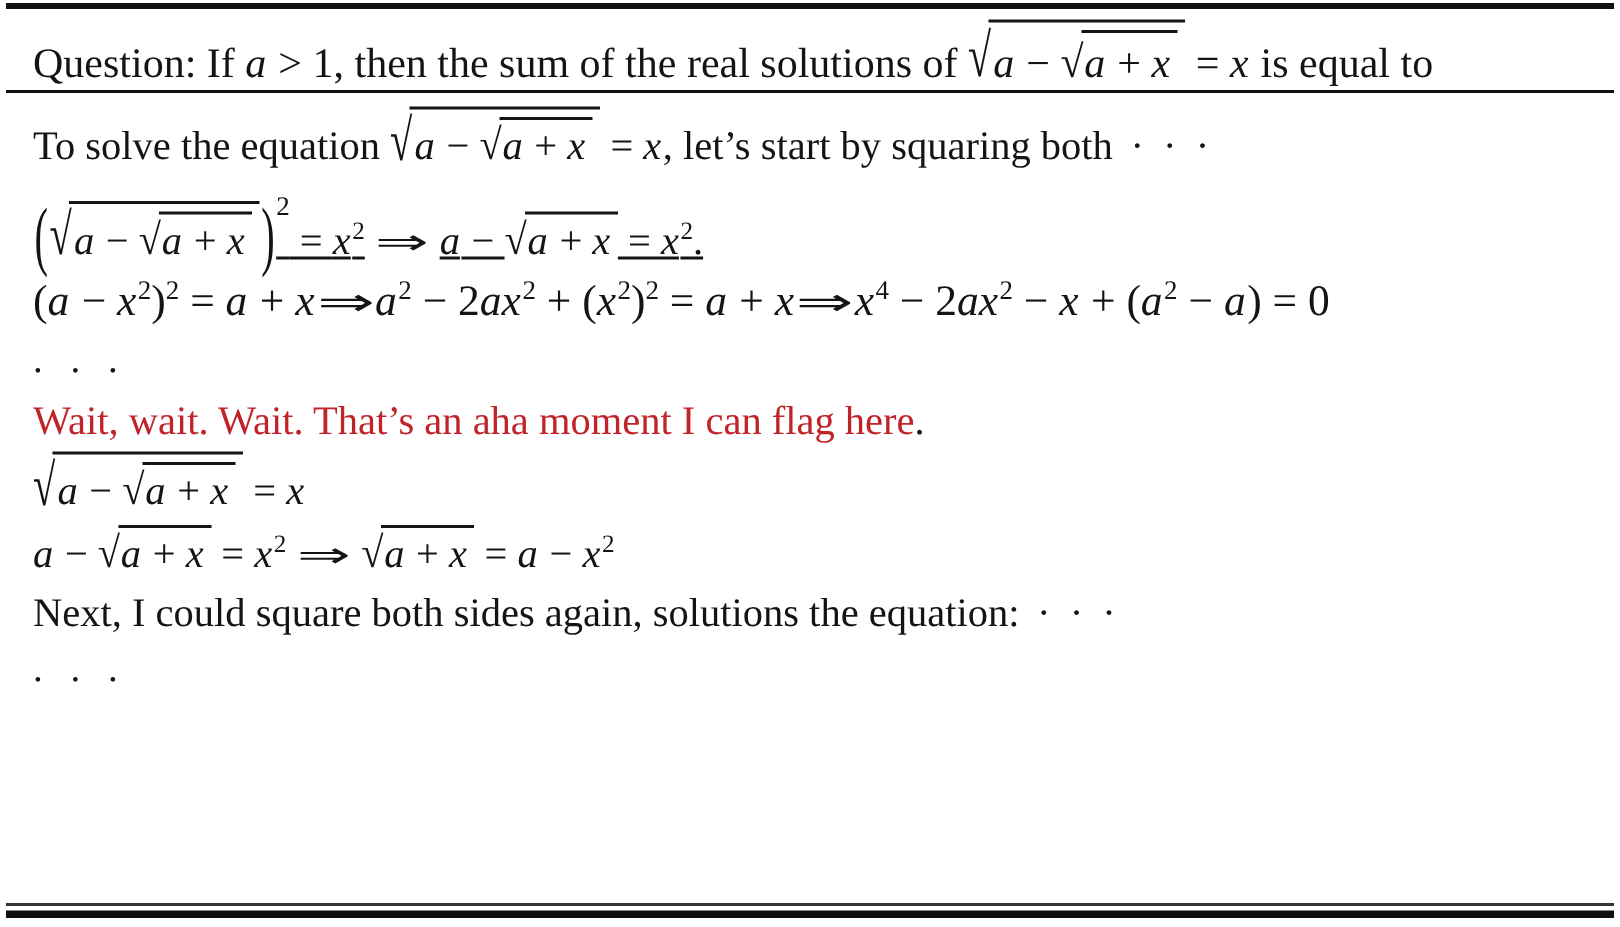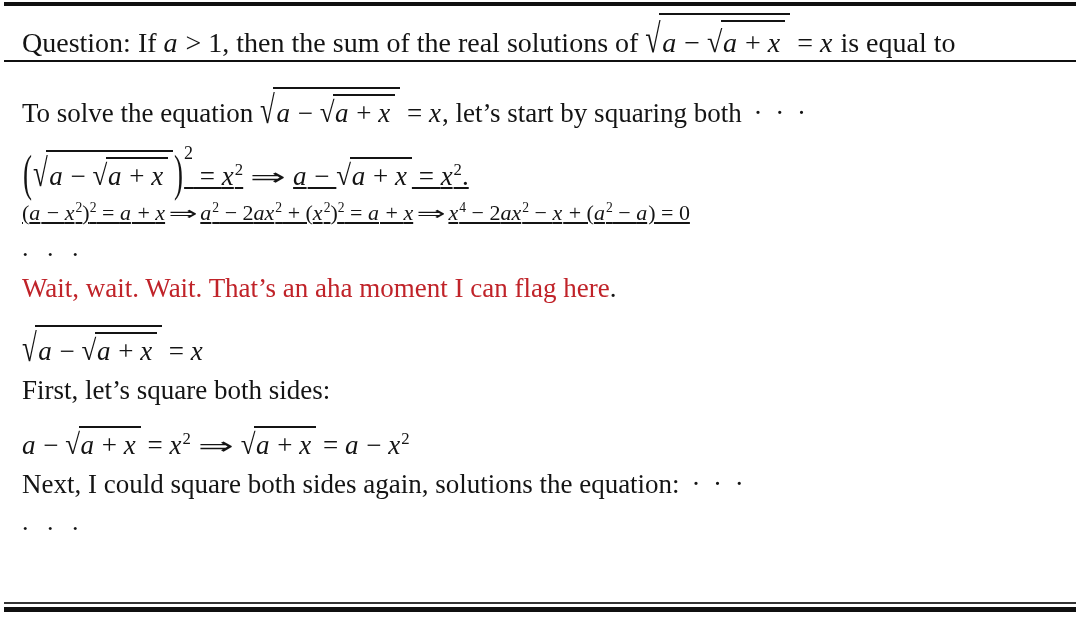--- a/index.html
+++ b/index.html
@@ -10,23 +10,23 @@
   }
   .rule{position:absolute;left:4px;right:4px;}
   .rule-top{top:2px;height:4px;background:var(--rule,#101010);}
   .rule-mid{top:60px;height:2px;background:var(--rule,#101010);}
   .rule-bot-thin{top:602px;height:2px;background:#343434;}
   .rule-bot-thick{top:607px;height:5px;background:var(--rule,#101010);}
   .qrow{position:absolute;top:13px;left:22px;right:8px;font-size:28px;line-height:40px;white-space:nowrap;}
   .body{position:absolute;top:67px;left:22px;right:8px;}
   .line{font-size:27px;line-height:1.22;margin:0 0 4px 0;white-space:nowrap;}
   .line.disp{margin-top:20px;margin-bottom:7px;text-decoration:underline;}
-  .line.tight{font-size:22px;margin-top:5px;text-decoration:underline;}
+  .line.tight{font-size:29px;margin-top:5px;}
   .line.dots{margin-top:2px;margin-bottom:8px;}
-  .line.sqline{margin-top:20px;margin-bottom:6px;}
+  .line.sqline{margin-top:4px;margin-bottom:6px;}
   .mv{font-style:italic;padding-right:1px;}
   .sup{font-size:62%;line-height:0;vertical-align:super;}
   .sup.hi{vertical-align:26px;font-size:18px;}
   .red{color:var(--red,#c02329);}
   .cdots{letter-spacing:3px;margin-left:5px;}
   .ldots{letter-spacing:6px;font-size:26px;}
   .sqrt{display:inline-block;white-space:nowrap;}
   .sqrt>.sgn{display:inline-block;transform:scaleY(1.08);transform-origin:100% 70%;margin-right:-1.5px;}
   .sqrt>.rad{display:inline-block;border-top:2px solid currentColor;padding:1px 4px 0 2px;}
   .sqrt.tall>.sgn{transform:scaleY(1.45);transform-origin:100% 72%;}
@@ -42,19 +42,18 @@
 <div class="rule rule-top"></div>
 <div class="qrow" id="question-row"><span>Question: If </span><span class="mv">a</span><span> &gt; 1, then the sum of the real solutions of </span><span class="sqrt tall"><span class="sgn">√</span><span class="rad"><span class="mv">a</span><span> − </span><span class="sqrt"><span class="sgn">√</span><span class="rad"><span class="mv">a</span><span> + </span><span class="mv">x</span></span></span></span></span><span> = </span><span class="mv">x</span><span> is equal to</span></div>
 <div class="rule rule-mid"></div>
 <div class="body" id="response-area">
     <div class="line sqline"><span>To solve the equation </span><span class="sqrt tall"><span class="sgn">√</span><span class="rad"><span class="mv">a</span><span> − </span><span class="sqrt"><span class="sgn">√</span><span class="rad"><span class="mv">a</span><span> + </span><span class="mv">x</span></span></span></span></span><span> = </span><span class="mv">x</span><span>, let’s start by squaring both </span><span class="cdots">· · ·</span></div>
     <div class="line disp"><span class="bigp">(</span><span class="sqrt tall"><span class="sgn">√</span><span class="rad"><span class="mv">a</span><span> − </span><span class="sqrt"><span class="sgn">√</span><span class="rad"><span class="mv">a</span><span> + </span><span class="mv">x</span></span></span></span></span><span class="bigp">)</span><sup class="sup hi">2</sup><span> = </span><span class="mv">x</span><sup class="sup">2</sup><span class="impw"><span class="imp">⇒</span></span><span class="mv">a</span><span> − </span><span class="sqrt"><span class="sgn">√</span><span class="rad"><span class="mv">a</span><span> + </span><span class="mv">x</span></span></span><span> = </span><span class="mv">x</span><sup class="sup">2</sup><span>.</span></div>
     <div class="line tight"><span>(</span><span class="mv">a</span><span> − </span><span class="mv">x</span><sup class="sup">2</sup><span>)</span><sup class="sup">2</sup><span> = </span><span class="mv">a</span><span> + </span><span class="mv">x</span><span class="impw"><span class="imp">⇒</span></span><span class="mv">a</span><sup class="sup">2</sup><span> − 2</span><span class="mv">ax</span><sup class="sup">2</sup><span> + (</span><span class="mv">x</span><sup class="sup">2</sup><span>)</span><sup class="sup">2</sup><span> = </span><span class="mv">a</span><span> + </span><span class="mv">x</span><span class="impw"><span class="imp">⇒</span></span><span class="mv">x</span><sup class="sup">4</sup><span> − 2</span><span class="mv">ax</span><sup class="sup">2</sup><span> − </span><span class="mv">x</span><span> + (</span><span class="mv">a</span><sup class="sup">2</sup><span> − </span><span class="mv">a</span><span>) = 0</span></div>
     <div class="line dots"><span class="ldots">. . .</span></div>
     <div class="line"><span class="red">Wait, wait. Wait. That’s an aha moment I can flag here</span><span>.</span></div>
     <div class="line sqline"><span class="sqrt tall"><span class="sgn">√</span><span class="rad"><span class="mv">a</span><span> − </span><span class="sqrt"><span class="sgn">√</span><span class="rad"><span class="mv">a</span><span> + </span><span class="mv">x</span></span></span></span></span><span> = </span><span class="mv">x</span></div>
-    <div class="line"><span>First, let’s square both sides:</span></div>
     <div class="line sqline"><span class="mv">a</span><span> − </span><span class="sqrt"><span class="sgn">√</span><span class="rad"><span class="mv">a</span><span> + </span><span class="mv">x</span></span></span><span> = </span><span class="mv">x</span><sup class="sup">2</sup><span class="impw"><span class="imp">⇒</span></span><span class="sqrt"><span class="sgn">√</span><span class="rad"><span class="mv">a</span><span> + </span><span class="mv">x</span></span></span><span> = </span><span class="mv">a</span><span> − </span><span class="mv">x</span><sup class="sup">2</sup></div>
     <div class="line"><span>Next, I could square both sides again, solutions the equation: </span><span class="cdots">· · ·</span></div>
     <div class="line dots"><span class="ldots">. . .</span></div>
   </div>
 <div class="rule rule-bot-thin"></div>
 <div class="rule rule-bot-thick"></div>
 
 </body></html>

